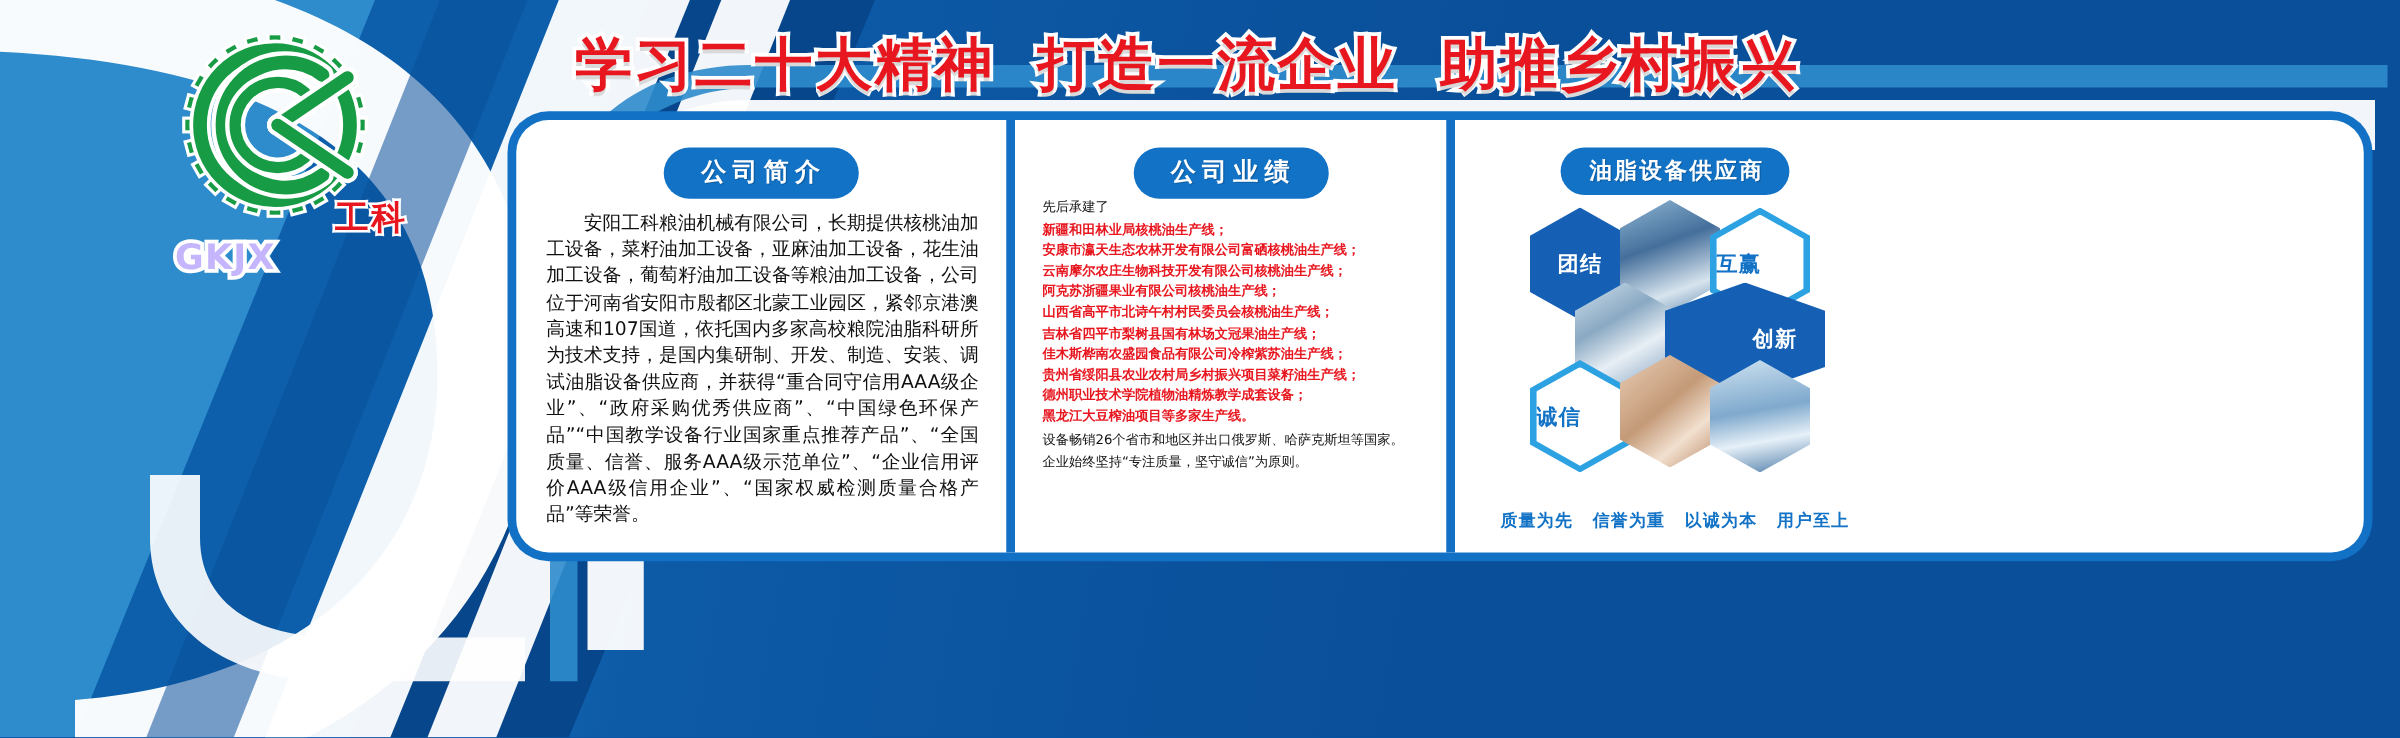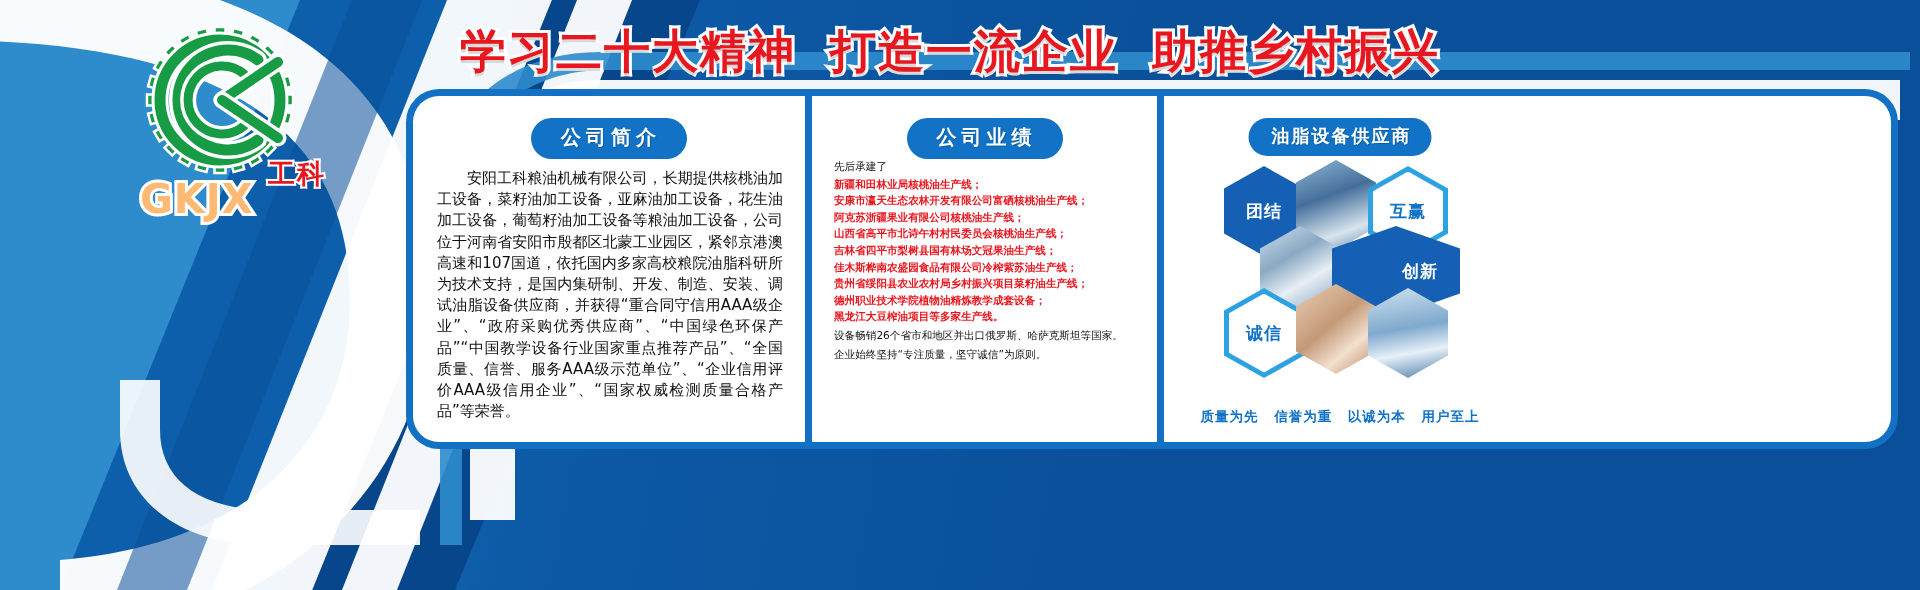--- a/index.html
+++ b/index.html
@@ -36,21 +36,21 @@
     text-shadow:0 3px 0 rgba(0,0,0,.15);
     white-space:nowrap;
   }
   .headline span{ -webkit-text-stroke:6px #ffffff; paint-order:stroke fill; }
 
   
   .logo-wrap{position:absolute;left:120px;top:28px;width:215px;height:175px;}
   .logo-txt-cn{position:absolute;left:148px;top:128px;font-size:27px;font-weight:bold;color:#e8171f;
     -webkit-text-stroke:4px #ffffff;paint-order:stroke fill;letter-spacing:2px;
     font-family:Liberation Serif, serif;}
-  .logo-txt-en{position:absolute;left:20px;top:148px;font-size:40px;font-weight:bold;color:#fdba74;
+  .logo-txt-en{position:absolute;left:20px;top:161px;font-size:28px;font-weight:bold;color:#c4b5fd;
     -webkit-text-stroke:6px #ffffff;paint-order:stroke fill;letter-spacing:1px;
     font-family:"DejaVu Sans","Liberation Sans",sans-serif;}
 
   
   .panels{position:absolute;left:413px;top:96px;width:1478px;height:346px;display:flex;}
   .panel{position:relative;height:100%;box-sizing:border-box;}
   .divider{width:7px;background:#1271c4;height:100%;}
   .p1{width:392px;}
   .p2{width:345px;}
   .p3{width:352px;}
@@ -80,21 +80,21 @@
   .body2 .red{color:#e8171f;font-weight:bold;}
   .body2 .tail{color:#111;margin-top:2px;}
 
   
   .hexwrap{position:absolute;left:8px;top:58px;width:336px;height:225px;}
   .hexout{position:absolute;width:80px;height:90px;
     clip-path:polygon(50% 0%,100% 25%,100% 75%,50% 100%,0% 75%,0% 25%);
     background:#2da2e2;display:flex;align-items:center;justify-content:center;}
   .hexin{width:70px;height:79px;
     clip-path:polygon(50% 0%,100% 25%,100% 75%,50% 100%,0% 75%,0% 25%);
-    background:#fff;display:flex;align-items:center;justify-content:center;
+    background:#fff;display:flex;align-items:center;
     color:#1272c6;font-size:17px;font-weight:bold;letter-spacing:1px;
     font-family:"DejaVu Sans","Liberation Sans",sans-serif;}
   .hexdark{position:absolute;width:80px;height:90px;
     clip-path:polygon(50% 0%,100% 25%,100% 75%,50% 100%,0% 75%,0% 25%);
     background:#1560b4;display:flex;align-items:center;justify-content:center;
     color:#fff;font-size:17px;font-weight:bold;letter-spacing:1px;
     font-family:"DejaVu Sans","Liberation Sans",sans-serif;}
   .hexphoto{position:absolute;width:80px;height:90px;
     clip-path:polygon(50% 0%,100% 25%,100% 75%,50% 100%,0% 75%,0% 25%);
     display:flex;align-items:center;justify-content:center;}
@@ -217,20 +217,21 @@
     </div>
 
     <div class="divider"></div>
 
     <div class="panel p2">
       <div class="pill">公司业绩</div>
       <div class="body2">
         <div class="lead">先后承建了</div>
         <div class="red">新疆和田林业局核桃油生产线；</div>
         <div class="red">安康市瀛天生态农林开发有限公司富硒核桃油生产线；</div>
+        <div class="red">云南摩尔农庄生物科技开发有限公司核桃油生产线；</div>
         <div class="red">阿克苏浙疆果业有限公司核桃油生产线；</div>
         <div class="red">山西省高平市北诗午村村民委员会核桃油生产线；</div>
         <div class="red">吉林省四平市梨树县国有林场文冠果油生产线；</div>
         <div class="red">佳木斯桦南农盛园食品有限公司冷榨紫苏油生产线；</div>
         <div class="red">贵州省绥阳县农业农村局乡村振兴项目菜籽油生产线；</div>
         <div class="red">德州职业技术学院植物油精炼教学成套设备；</div>
         <div class="red">黑龙江大豆榨油项目等多家生产线。</div>
         <div class="tail">设备畅销26个省市和地区并出口俄罗斯、哈萨克斯坦等国家。</div>
         <div class="tail">企业始终坚持“专注质量，坚守诚信”为原则。</div>
       </div>

